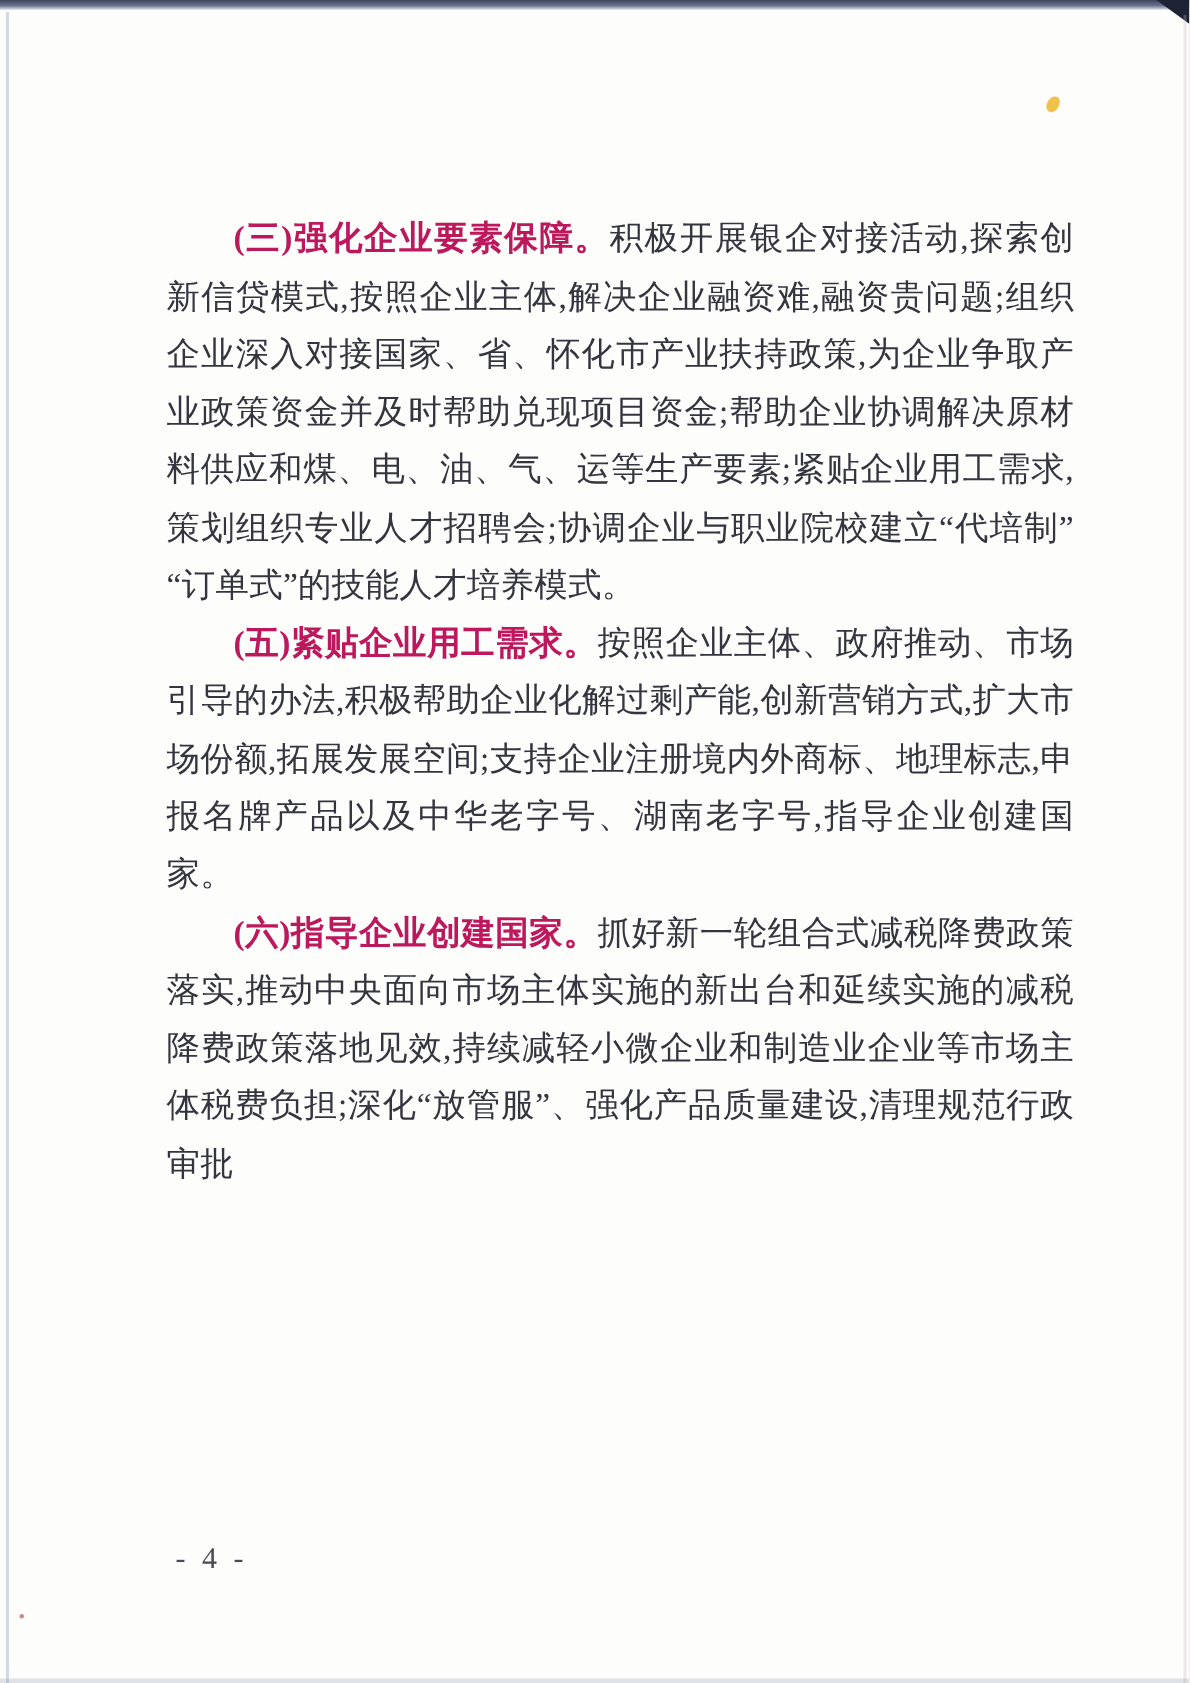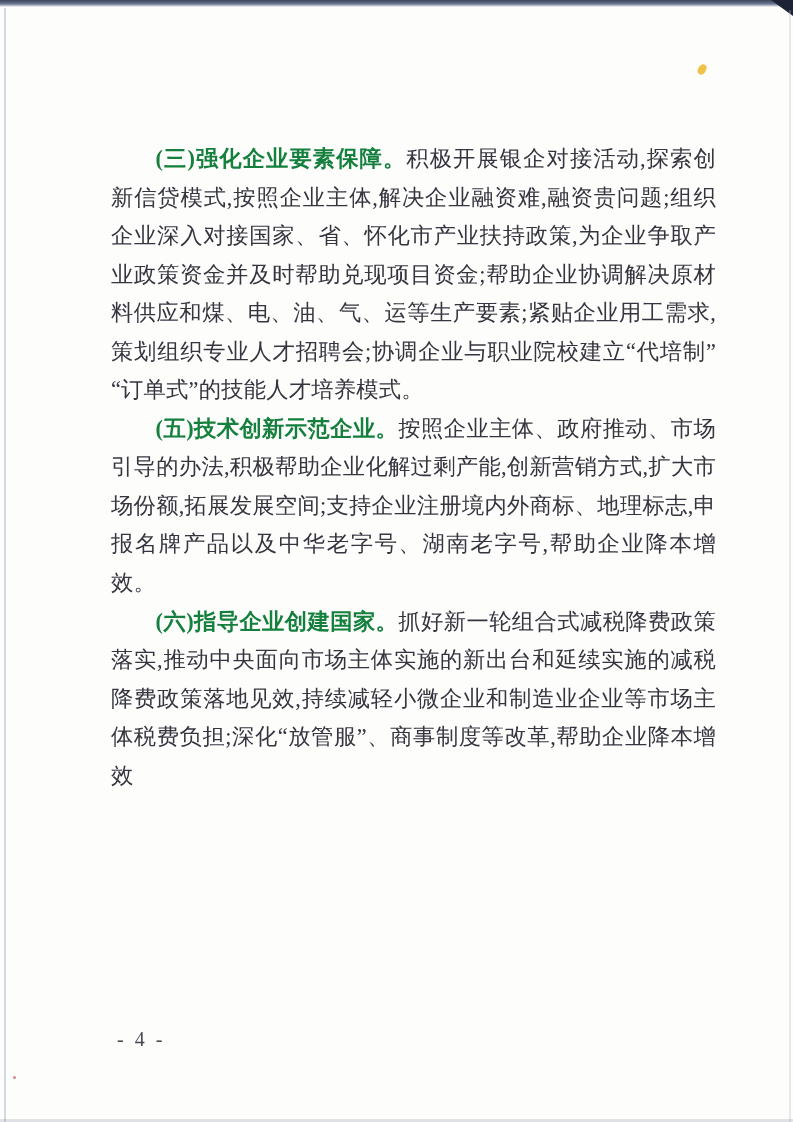--- a/index.html
+++ b/index.html
@@ -56,21 +56,21 @@
     line-height: 38.55px;
     text-align: justify;
     letter-spacing: 0.2px;
   }
   .text-block p {
     margin: 0;
     text-indent: 2em;
   }
   .text-block strong {
     font-weight: bold;
-    color: #15803d;
+    color: #be185d;
   }
   .page-number {
     position: absolute;
     left: 117px;
     top: 1028px;
     font-size: 20px;
     letter-spacing: 3px;
     color: #4a4a55;
     font-family: "Liberation Serif", serif;
   }
@@ -85,20 +85,20 @@
   <div class="scan-edge-left"></div>
   <div class="scan-edge-right"></div>
   <div class="scan-edge-bottom"></div>
   <div class="yellow-mark"></div>
   <div class="red-speck"></div>
 
   <div class="text-block">
     <p><strong>(三)强化企业要素保障。</strong><span>积极开展银企对接活动,探索创新信贷模式,按照企业主体,解决企业融资难,融资贵问题;组织企业深入对接国家、省、怀化市产业扶持政策,为企业争取产业政策资金并及时帮助兑现项目资金;帮助企业协调解决原材料供应和煤、电、油、气、运等生产要素;紧贴企业用工需求,策划组织专业人才招聘会;协调企业与职业院校建立“代培制”“订单式”的技能人才培养模式。</span></p>
 
 
-    <p><strong>(五)技术创新示范企业。</strong><span>按照企业主体、政府推动、市场引导的办法,积极帮助企业化解过剩产能,创新营销方式,扩大市场份额,拓展发展空间;支持企业注册境内外商标、地理标志,申报名牌产品以及中华老字号、湖南老字号,帮助企业降本增效。</span></p>
+    <p><strong>(五)紧贴企业用工需求。</strong><span>按照企业主体、政府推动、市场引导的办法,积极帮助企业化解过剩产能,创新营销方式,扩大市场份额,拓展发展空间;支持企业注册境内外商标、地理标志,申报名牌产品以及中华老字号、湖南老字号,指导企业创建国家。</span></p>
 
-    <p><strong>(六)指导企业创建国家。</strong><span>抓好新一轮组合式减税降费政策落实,推动中央面向市场主体实施的新出台和延续实施的减税降费政策落地见效,持续减轻小微企业和制造业企业等市场主体税费负担;深化“放管服”、商事制度等改革,帮助企业降本增效</span></p>
+    <p><strong>(六)指导企业创建国家。</strong><span>抓好新一轮组合式减税降费政策落实,推动中央面向市场主体实施的新出台和延续实施的减税降费政策落地见效,持续减轻小微企业和制造业企业等市场主体税费负担;深化“放管服”、强化产品质量建设,清理规范行政审批</span></p>
   </div>
 
   <div class="page-number">- 4 -</div>
 
 </div>
 
 </body></html>

